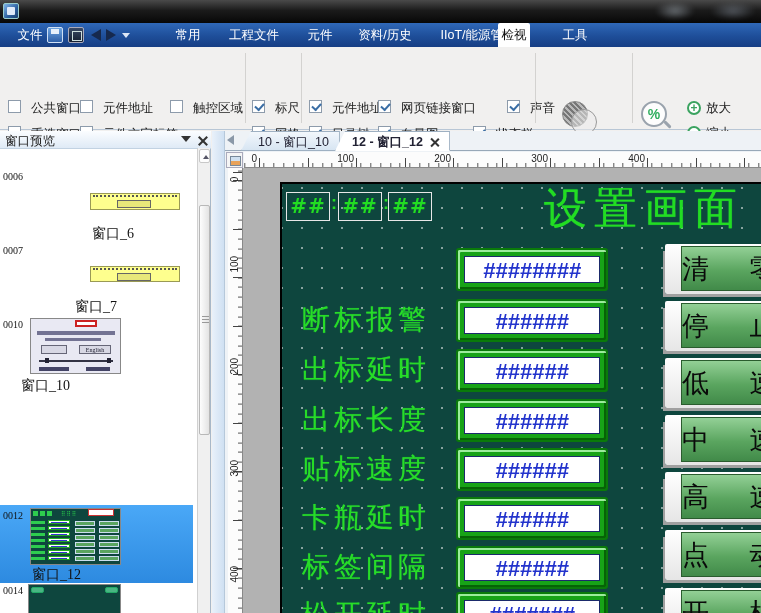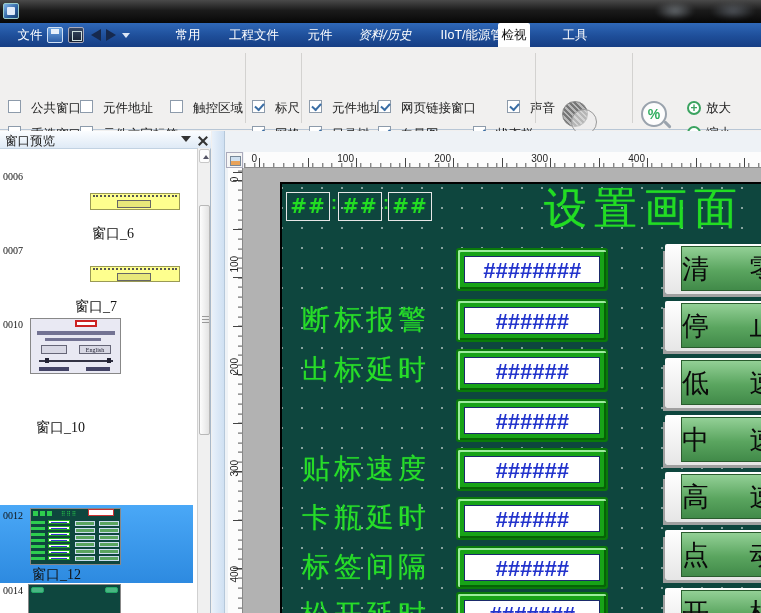--- a/index.html
+++ b/index.html
@@ -165,21 +165,21 @@
   <div class="menubar">
     <div class="menuitem" style="left:8px; width:44px;">文件</div>
     <div class="qicon floppy" style="left:47px;"></div>
     <div class="qicon expico" style="left:68px;"></div>
     <div class="qicon uarrow" style="left:91px;"></div>
     <div class="qicon rarrow" style="left:106px;"></div>
     <div class="qicon mcaret" style="left:122px;"></div>
     <div class="menuitem" style="left:162px; width:52px;">常用</div>
     <div class="menuitem" style="left:216px; width:76px;">工程文件</div>
     <div class="menuitem" style="left:294px; width:52px;">元件</div>
-    <div class="menuitem" style="left:348px; width:74px;font-style:italic;">资料/历史</div>
+    <div class="menuitem" style="left:348px; width:74px;">资料/历史</div>
     <div class="menuitem" style="left:424px; width:108px;">IIoT/能源管理</div>
     <div class="menuitem active" style="left:498px; width:32px;">检视</div>
     <div class="menuitem" style="left:552px; width:46px;">工具</div>
   </div>
 
   <div class="ribbon">
     <div class="cbitem" style="left:8px;  top:53px;">
         <span class="cbbox"></span>
         <span>公共窗口</span>
       </div>
@@ -305,21 +305,21 @@
       <div class="thumb t10" style="left:30px; top:169px; width:91px; height:56px;">
         <div class="redbox"></div>
         <div class="ln" style="top:12px; width:78px;"></div>
         <div class="ln" style="left:14px; top:19px; width:56px; height:3px;"></div>
         <div class="btn" style="left:10px; width:26px;"></div>
         <div class="btn" style="left:48px; width:32px;">English</div>
         <div class="slider"></div>
         <div class="bt1"></div>
         <div class="bt2"></div>
       </div>
-      <div class="plabel" style="left:36px; top:228px;margin-top:42px;">窗口_10</div>
+      <div class="plabel" style="left:21px; top:228px;">窗口_10</div>
 
       <div class="pid" style="top:360px; top:361px;">0012</div>
       <div class="thumb tscr tset" style="left:30px; top:359px; width:91px; height:57px;">
         <div class="mini-time"></div>
         <div class="mini-title">⠿⠿⠿</div>
         <div class="selbox"></div>
         <div class="flabel" style="top:12px;"></div>
           <div class="ffield" style="top:11px;"></div>
         <div class="flabel" style="top:18px;"></div>
           <div class="ffield" style="top:17px;"></div>
@@ -363,20 +363,25 @@
       <div class="up"></div>
       <div class="thumbbar">
           <div class="grip"></div>
         </div>
     </div>
   </div>
 
   <div class="splitter"></div>
 
   <div class="canvasarea">
+    <div class="tabbar">
+      <div class="tabscroll"></div>
+      <div class="tab" style="left:16px;"><span>10 - 窗口_10</span></div>
+      <div class="tab active" style="left:110px;"><span>12 - 窗口_12</span><span class="tx"></span></div>
+    </div>
 
     <div class="cornerbox"></div>
     <div class="hruler">
       <span class="hlbl" style="left:15px;">0</span>
       <span class="hlbl" style="left:112px;">100</span>
       <span class="hlbl" style="left:209px;">200</span>
       <span class="hlbl" style="left:306px;">300</span>
       <span class="hlbl" style="left:403px;">400</span>
     </div>
     <div class="vruler">
@@ -400,20 +405,21 @@
             <div class="inner">########</div>
           </div>
         <div class="hrow-label kfont" style="top:117px;">断标报警</div>
         <div class="hrow-field" style="top:115px;">
             <div class="inner">######</div>
           </div>
         <div class="hrow-label kfont" style="top:167px;">出标延时</div>
         <div class="hrow-field" style="top:165px;">
             <div class="inner">######</div>
           </div>
+        <div class="hrow-label kfont" style="top:217px;">出标长度</div>
         <div class="hrow-field" style="top:215px;">
             <div class="inner">######</div>
           </div>
         <div class="hrow-label kfont" style="top:266px;">贴标速度</div>
         <div class="hrow-field" style="top:264px;">
             <div class="inner">######</div>
           </div>
         <div class="hrow-label kfont" style="top:315px;">卡瓶延时</div>
         <div class="hrow-field" style="top:313px;">
             <div class="inner">######</div>

